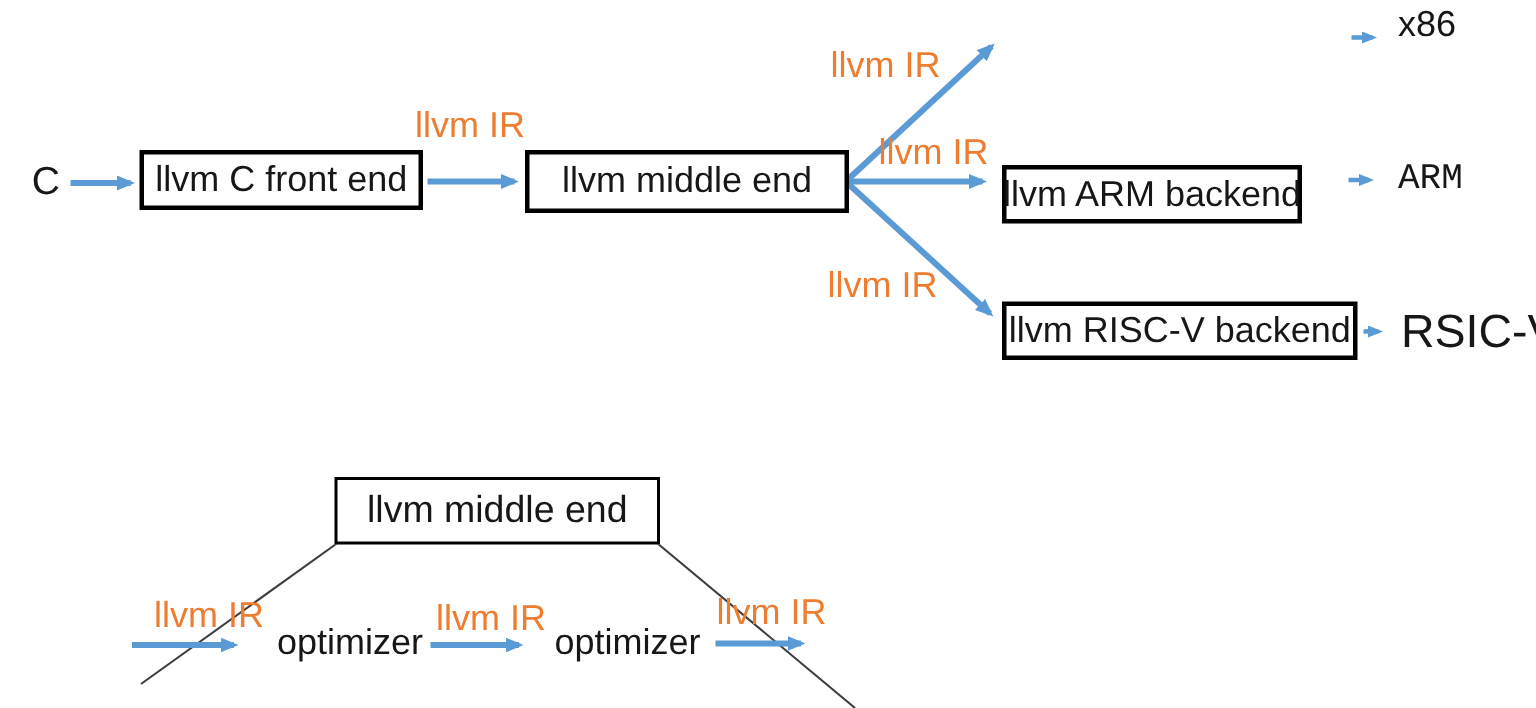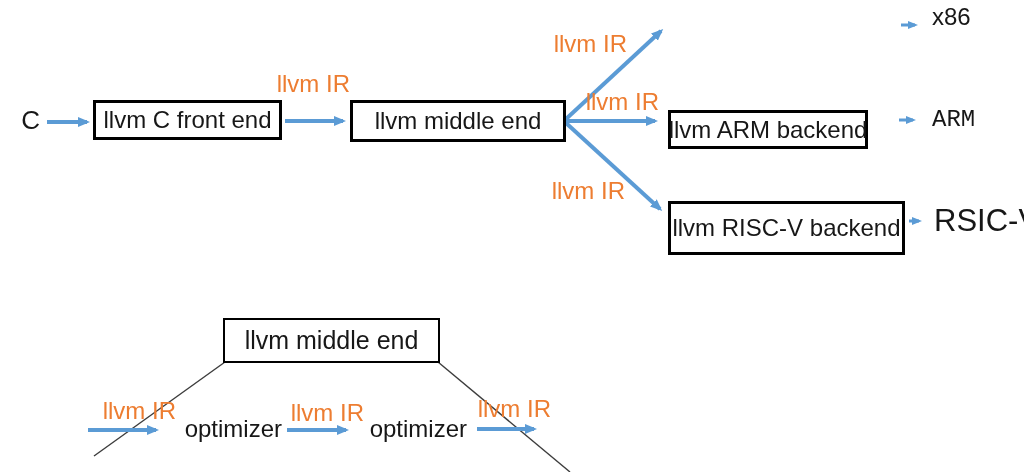--- a/index.html
+++ b/index.html
@@ -104,21 +104,21 @@
 
   <div class="lbl ir center" style="left:270px;top:71px;width:80px;">llvm IR</div>
 
   <div class="box" style="left:350px;top:100px;width:216px;height:42px;">llvm middle end</div>
 
   <div class="lbl ir center" style="left:549px;top:31px;width:78px;">llvm IR</div>
   <div class="lbl ir center" style="left:581px;top:89px;width:78px;">llvm IR</div>
   <div class="lbl ir center" style="left:547px;top:178px;width:78px;">llvm IR</div>
 
   <div class="box" style="left:668px;top:99px;width:200px;height:39px;margin-top:11px;">llvm ARM backend</div>
-  <div class="box" style="left:668px;top:201px;width:237px;height:54px;">llvm RISC-V backend</div>
+  <div class="box" style="left:668px;top:201px;width:237px;height:39px;">llvm RISC-V backend</div>
 
   <div class="lbl" style="left:932px;top:4px;">x86</div>
   <div class="lbl" style="left:932px;top:107px;font-family:Liberation Mono, monospace;">ARM</div>
   <div class="lbl" style="left:934px;top:208px;font-size:31px;">RSIC-V</div>
 
   <div class="box thin-border" style="left:223px;top:318px;width:217px;height:45px;font-size:25px;">llvm middle end</div>
 
   <div class="lbl ir center" style="left:98px;top:398px;width:78px;">llvm IR</div>
   <div class="lbl center" style="left:172px;top:416px;width:110px;">optimizer</div>
 

